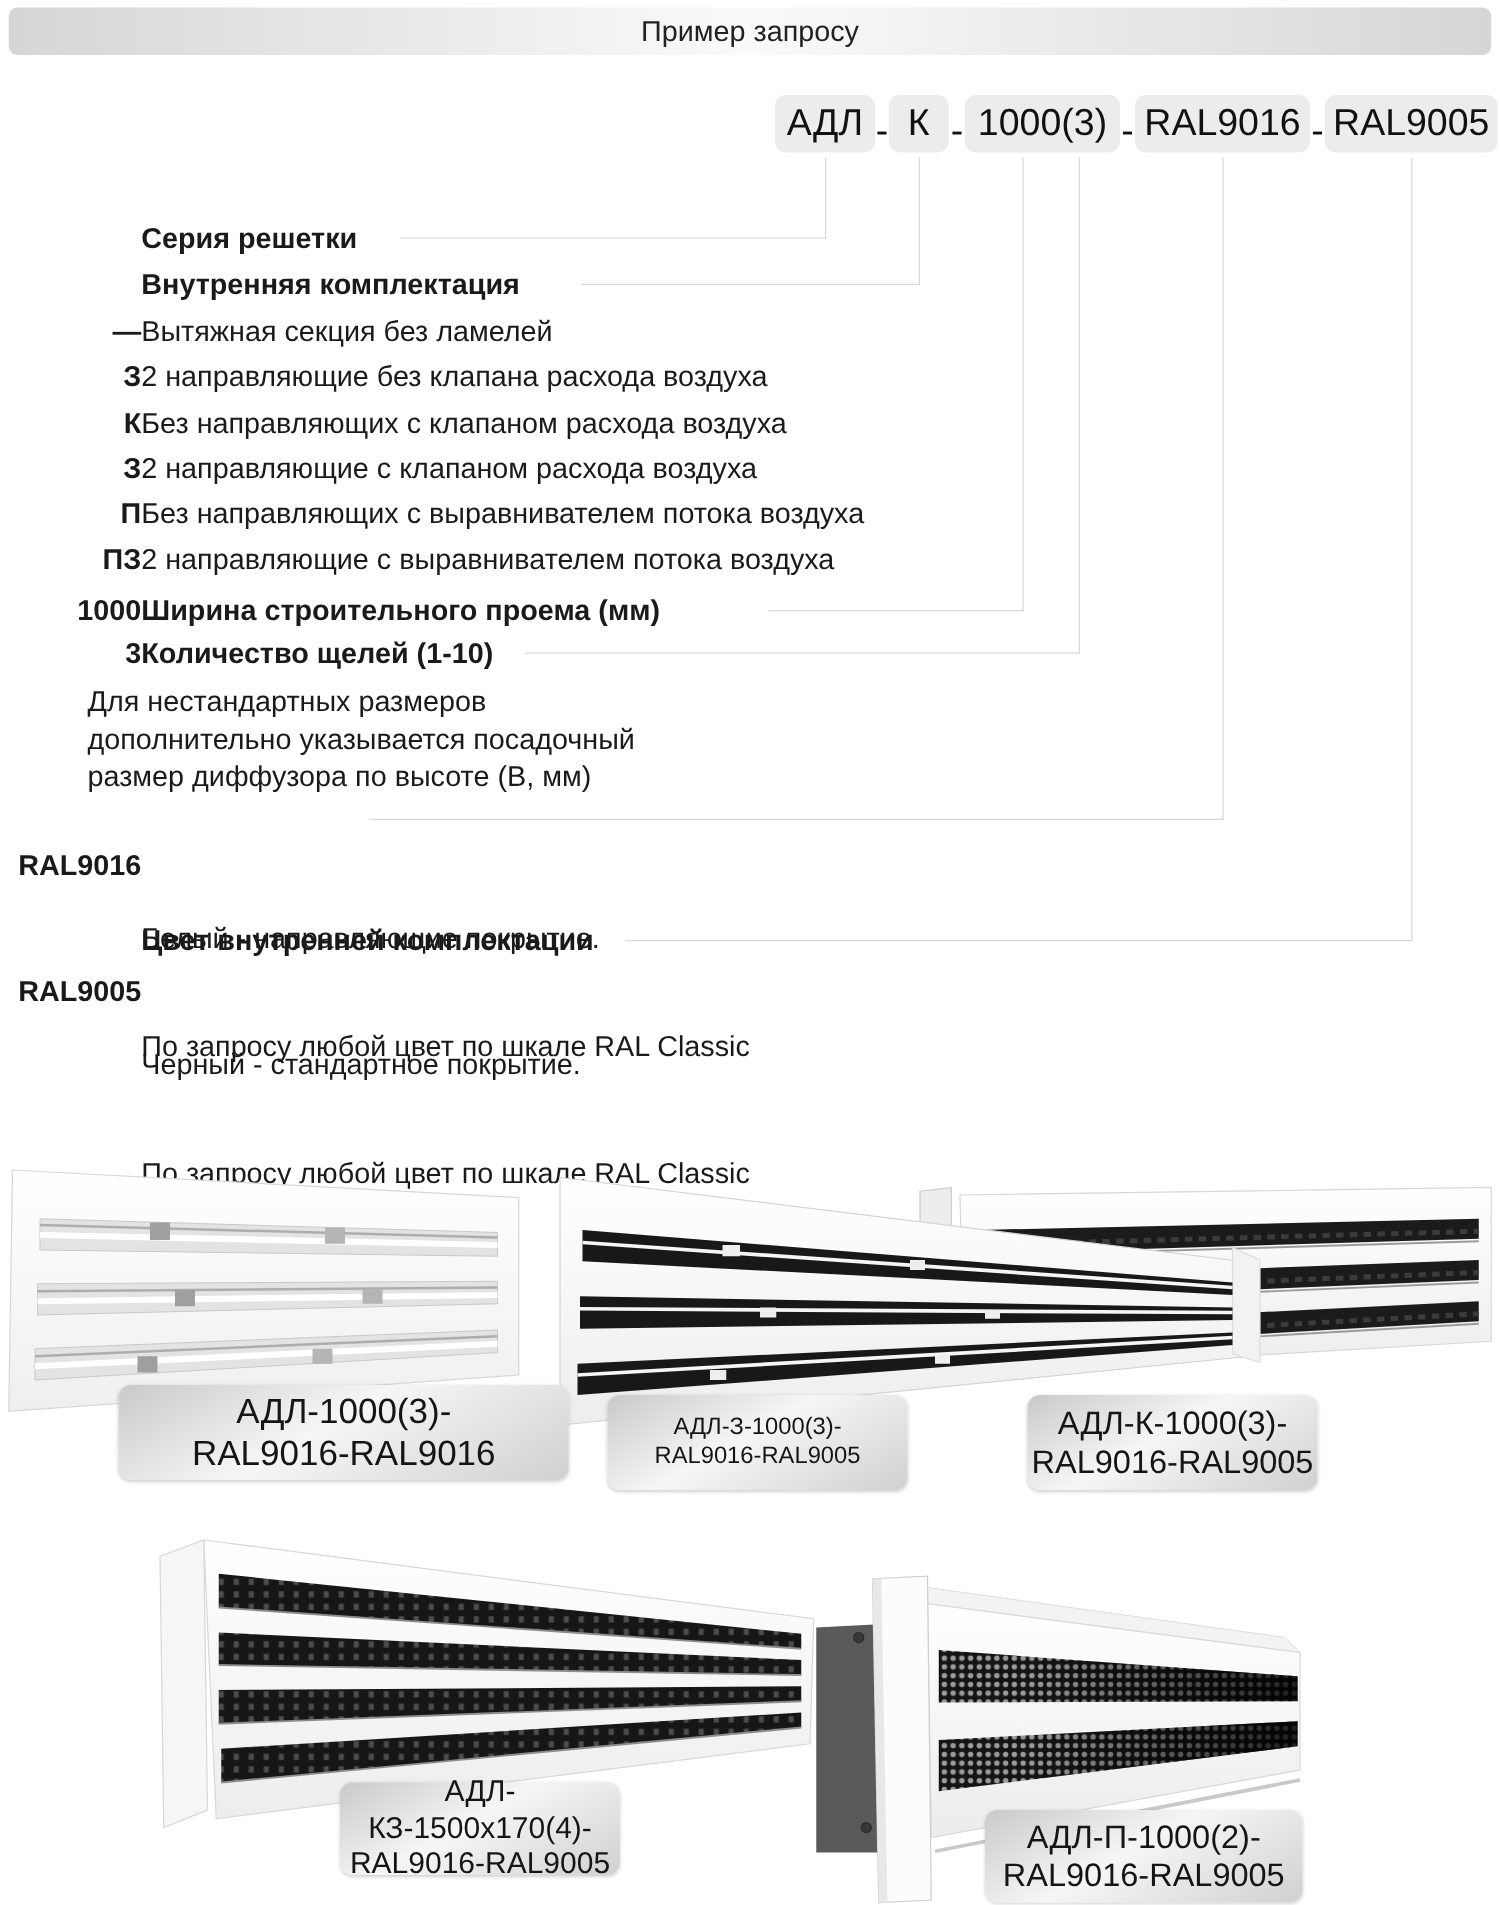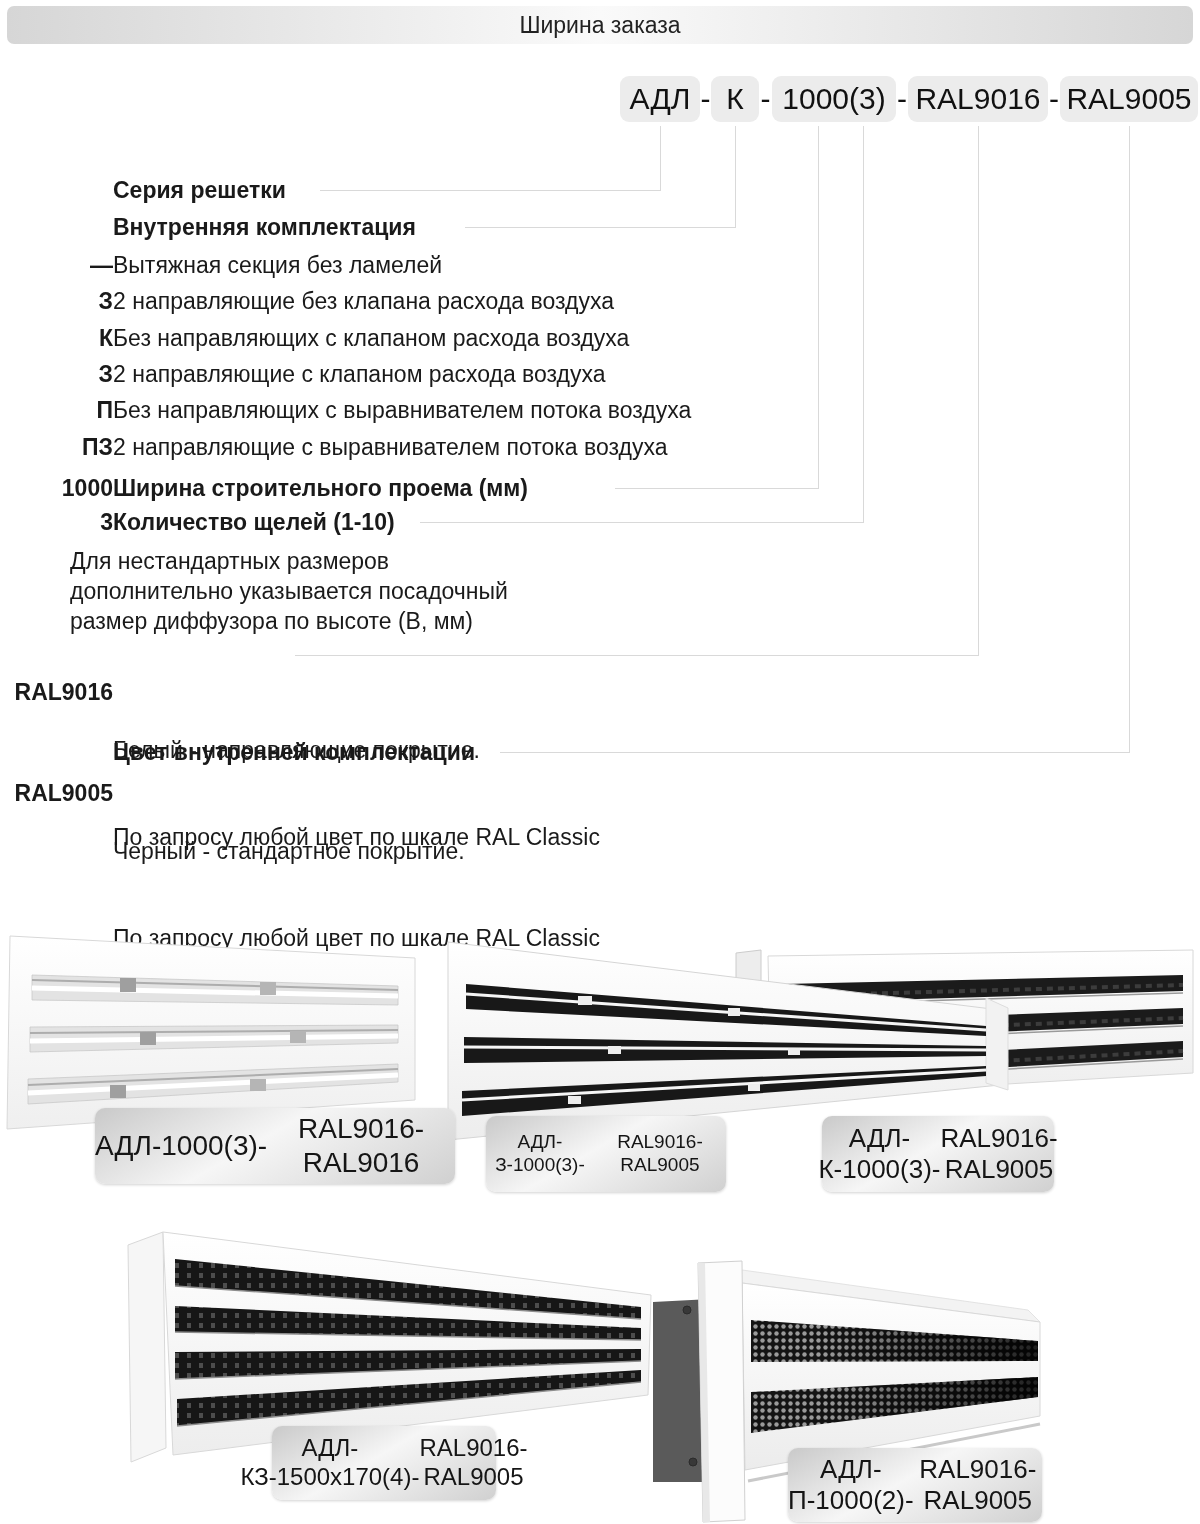--- a/index.html
+++ b/index.html
@@ -6,21 +6,21 @@
   .page{position:relative;width:1200px;height:1524px;background:#ffffff;overflow:hidden;
         font-family:"Liberation Sans","DejaVu Sans",sans-serif;color:#1a1a1a;}
 
   
   .hdr{position:absolute;left:7px;right:7px;top:6px;height:38px;border-radius:7px;
        background:linear-gradient(90deg,#d6d6d6 0%,#fafafa 50%,#d6d6d6 100%);
        display:flex;align-items:center;justify-content:center;
        font-size:23px;color:#222;z-index:2;}
 
   
-  .code-row{position:absolute;left:620px;top:76px;display:flex;align-items:center;z-index:2;}
+  .code-row{position:absolute;left:620px;top:76px;display:flex;align-items:flex-end;z-index:2;}
   .cbox{height:46px;background:#ececec;border-radius:9px;display:flex;align-items:center;
         justify-content:center;font-size:30px;color:#111;}
   .cdash{font-size:30px;color:#111;text-align:center;}
 
   
   .conn{position:absolute;border-right:1.5px solid #d9d9d9;border-bottom:1.5px solid #d9d9d9;z-index:1;}
 
   
   .lrow{position:absolute;left:0;display:flex;align-items:flex-start;z-index:2;font-size:23px;line-height:28px;}
   .pref{width:113px;flex:0 0 113px;text-align:right;font-weight:bold;white-space:pre;}
@@ -29,30 +29,30 @@
   .note{margin-left:70px;line-height:30px;}
   .two{line-height:29px;}
 
   
   .psvg{position:absolute;z-index:3;}
 
   
   .plabel{position:absolute;z-index:4;border-radius:10px;
           background:linear-gradient(150deg,#c9c9c9 0%,#f6f6f6 45%,#d0d0d0 100%);
           box-shadow:0 1px 3px rgba(0,0,0,.18);
-          display:flex;flex-direction:row;align-items:center;justify-content:center;
+          display:flex;flex-direction:column;align-items:center;justify-content:center;
           text-align:center;color:#151515;line-height:1.2;}
 </style>
 </head>
 <body>
 
 <div class="page">
 
   <div class="hdr">
-    <span>Ширина заказа</span>
+    <span>Пример запросу</span>
   </div>
 
   <div class="code-row">
     <span class="cbox" style="width:80px">АДЛ</span>
     <span class="cdash" style="width:11px">-</span>
     <span class="cbox" style="width:48px">К</span>
     <span class="cdash" style="width:13px">-</span>
     <span class="cbox" style="width:124px">1000(3)</span>
     <span class="cdash" style="width:12px">-</span>
     <span class="cbox" style="width:140px">RAL9016</span>

